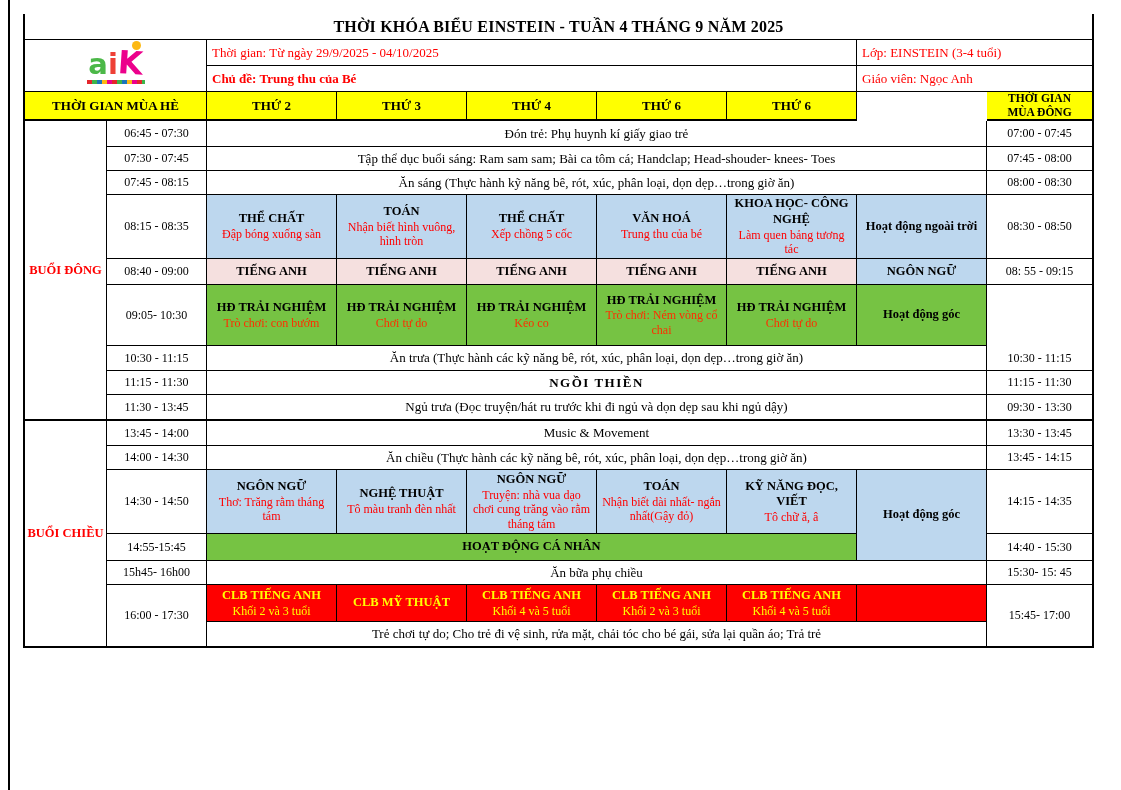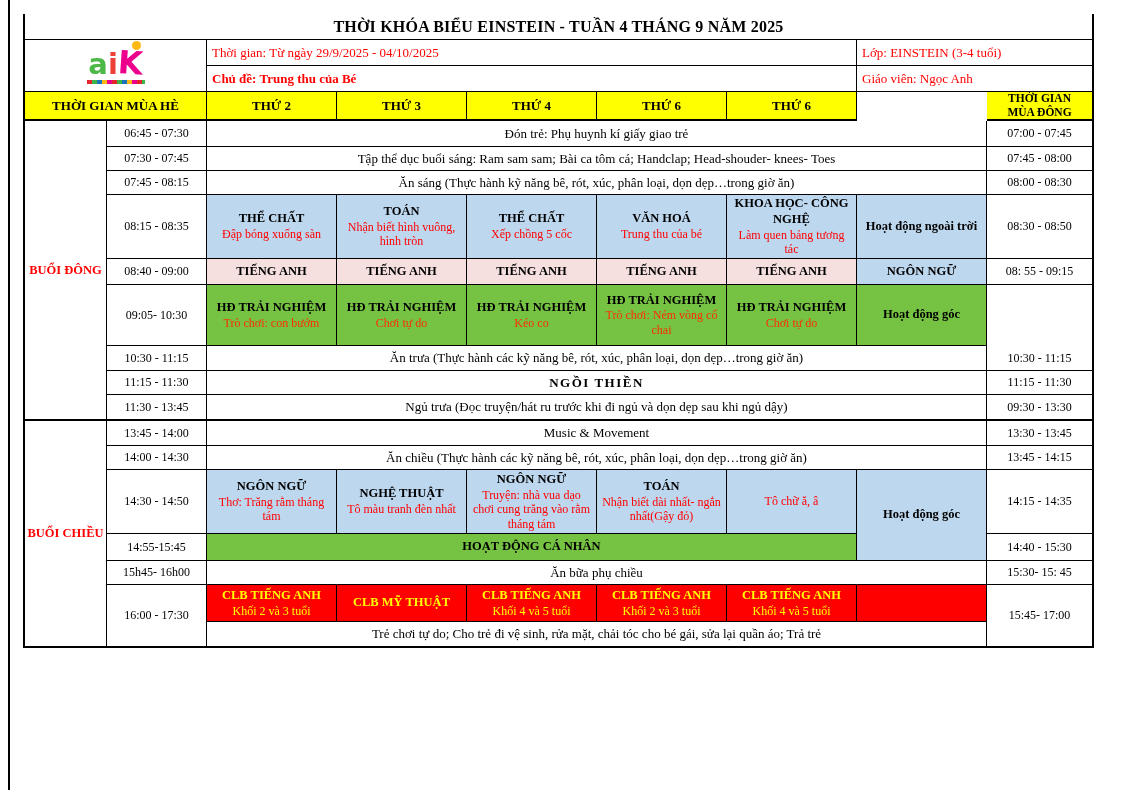--- a/index.html
+++ b/index.html
@@ -175,20 +175,21 @@
     </div>
     <div class="c col blue pad2" style="grid-area:16/5/17/6">
       <span class="tt">NGÔN NGỮ</span>
       <span class="st">Truyện: nhà vua dạo chơi cung trăng vào rằm tháng tám</span>
     </div>
     <div class="c col blue pad2" style="grid-area:16/6/17/7">
       <span class="tt">TOÁN</span>
       <span class="st">Nhận biết dài nhất- ngắn nhất(Gậy đỏ)</span>
     </div>
     <div class="c col blue pad2" style="grid-area:16/7/17/8">
+      <span class="tt">KỸ NĂNG ĐỌC, VIẾT</span>
       <span class="st">Tô chữ ă, â</span>
     </div>
     <div class="c blue tt" style="grid-area:16/8/18/9">Hoạt động góc</div>
 
     <div class="c green tt" style="grid-area:17/3/18/8">HOẠT ĐỘNG CÁ NHÂN</div>
 
     <div class="c col redbg clb pad2" style="grid-area:19/3/20/4">
       <span class="tt">CLB TIẾNG ANH</span>
       <span class="st">Khối 2 và 3 tuổi</span>
     </div>

